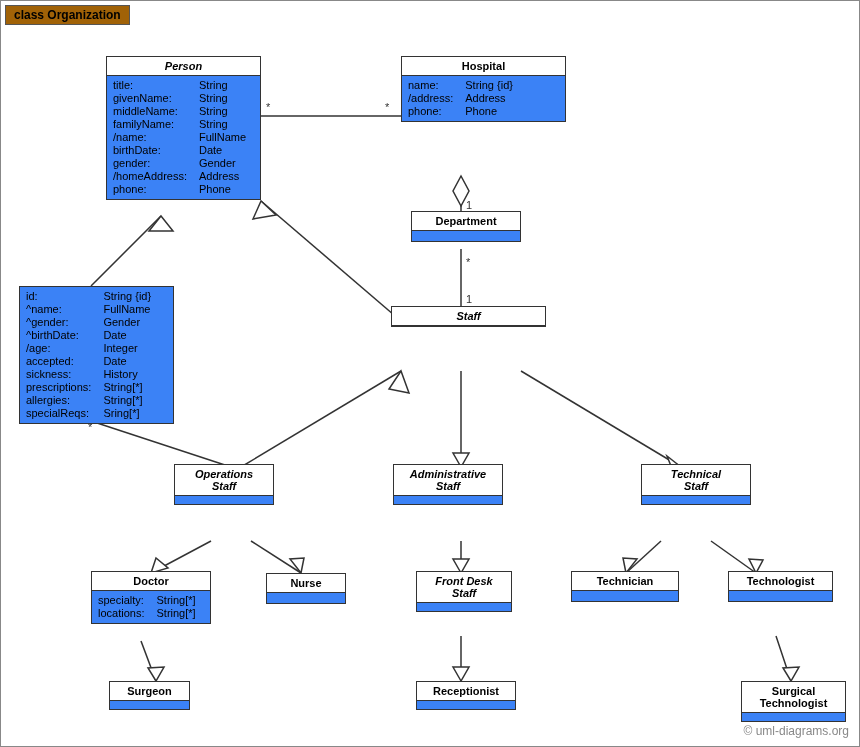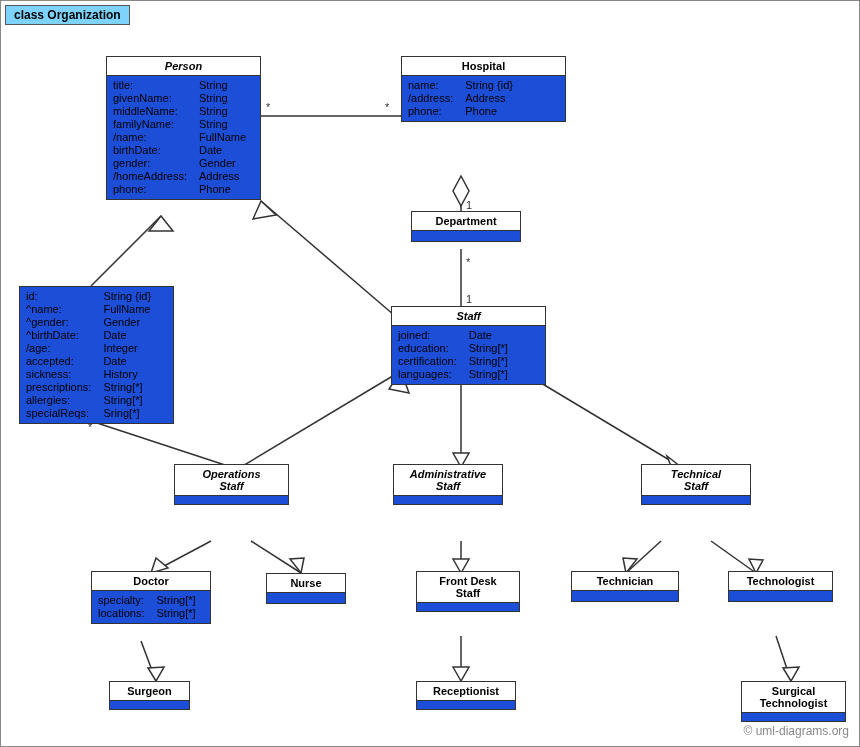--- a/index.html
+++ b/index.html
@@ -16,29 +16,29 @@
       position: relative;
       width: 860px;
       height: 747px;
       background: #fff;
       border: 1px solid #888;
     }
     .diagram-label {
       position: absolute;
       top: 4px;
       left: 4px;
-      background: #7dd3fc;
+      background: #a16207;
       border: 1px solid #555;
       padding: 2px 8px;
       font-size: 12px;
       font-weight: bold;
     }
     .uml-class {
       position: absolute;
-      background: #1d4ed8;
+      background: #3b82f6;
       border: 1.5px solid #333;
     }
     .uml-class .class-header {
       background: #fff;
       border-bottom: 1.5px solid #333;
       text-align: center;
       padding: 3px 6px;
       font-weight: bold;
     }
     .uml-class .class-header.italic {
@@ -214,42 +214,20 @@
     </div>
   </div>
 
   <div class="uml-class" style="left:410px; top:210px; width:110px;">
     <div class="class-header">Department</div>
     <div class="class-body" style="min-height:10px;"></div>
   </div>
 
   <div class="uml-class" style="left:390px; top:305px; width:155px;">
     <div class="class-header italic">Staff</div>
-    <div class="class-body">
-      <table>
-        <tbody>
-            <tr>
-              <td>joined:</td>
-              <td>Date</td>
-            </tr>
-        <tr>
-              <td>education:</td>
-              <td>String[*]</td>
-            </tr>
-        <tr>
-              <td>certification:</td>
-              <td>String[*]</td>
-            </tr>
-        <tr>
-              <td>languages:</td>
-              <td>String[*]</td>
-            </tr>
-      </tbody>
-        </table>
-    </div>
   </div>
 
   <div class="uml-class" style="left:18px; top:285px; width:155px;">
     <div class="class-body">
       <table>
         <tbody>
             <tr>
               <td>id:</td>
               <td>String {id}</td>
             </tr>
@@ -287,21 +265,21 @@
             </tr>
         <tr>
               <td>specialReqs:</td>
               <td>Sring[*]</td>
             </tr>
       </tbody>
         </table>
     </div>
   </div>
 
-  <div class="uml-class" style="left:173px; top:463px; width:115px; text-align:center;">
+  <div class="uml-class" style="left:173px; top:463px; width:100px; text-align:center;">
     <div class="class-header italic" style="text-align:center;">Operations<br>Staff</div>
     <div class="class-body" style="min-height:8px;"></div>
   </div>
 
   <div class="uml-class" style="left:392px; top:463px; width:110px; text-align:center;">
     <div class="class-header italic" style="text-align:center;">Administrative<br>Staff</div>
     <div class="class-body" style="min-height:8px;"></div>
   </div>
 
   <div class="uml-class" style="left:640px; top:463px; width:110px; text-align:center;">
@@ -325,21 +303,21 @@
       </tbody>
         </table>
     </div>
   </div>
 
   <div class="uml-class" style="left:265px; top:572px; width:80px;">
     <div class="class-header">Nurse</div>
     <div class="class-body" style="min-height:10px;"></div>
   </div>
 
-  <div class="uml-class" style="left:415px; top:570px; width:104px; text-align:center;">
+  <div class="uml-class" style="left:415px; top:570px; width:96px; text-align:center;font-style:italic;">
     <div class="class-header" style="text-align:center;">Front Desk<br>Staff</div>
     <div class="class-body" style="min-height:8px;"></div>
   </div>
 
   <div class="uml-class" style="left:570px; top:570px; width:108px;">
     <div class="class-header">Technician</div>
     <div class="class-body" style="min-height:10px;"></div>
   </div>
 
   <div class="uml-class" style="left:727px; top:570px; width:105px;">

